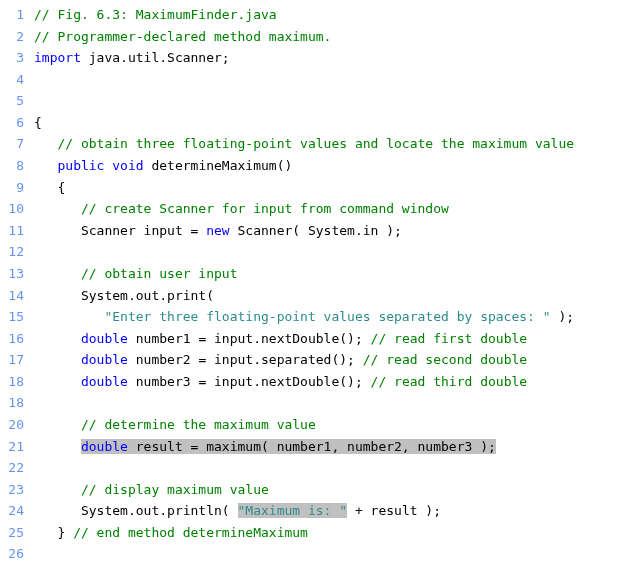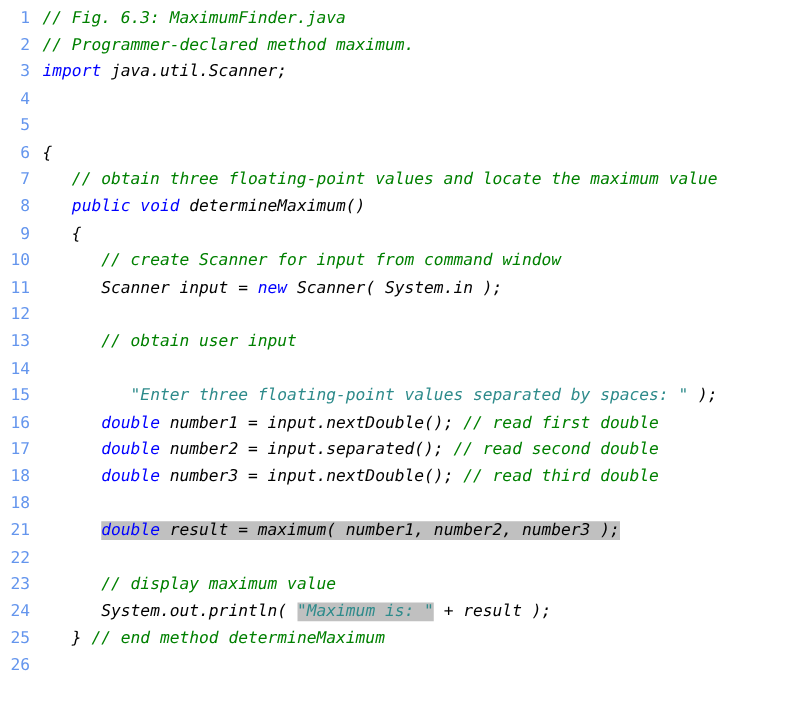--- a/index.html
+++ b/index.html
@@ -18,21 +18,20 @@
   .lineno {
     color: #6495ed;
     text-align: right;
     width: 24px;
     flex-shrink: 0;
     padding-right: 10px;
     user-select: none;
   }
   .code {
     color: #000000;
-    font-style: italic;
   }
   .comment { color: #008000; }
   .keyword { color: #0000ff; }
   .string  { color: #2e8b8b; }
   .hl {
     background: #c0c0c0;
   }
 </style>
 </head>
 <body>
@@ -44,25 +43,26 @@
     <div class="line"><span class="lineno">4</span><span class="code"><span></span></span></div>
     <div class="line"><span class="lineno">5</span></div>
     <div class="line"><span class="lineno">6</span><span class="code"><span></span><span>{</span></span></div>
     <div class="line"><span class="lineno">7</span><span class="code"><span>   </span><span class="comment">// obtain three floating-point values and locate the maximum value</span></span></div>
     <div class="line"><span class="lineno">8</span><span class="code"><span>   </span><span class="keyword">public</span><span> </span><span class="keyword">void</span><span> determineMaximum()</span></span></div>
     <div class="line"><span class="lineno">9</span><span class="code"><span>   </span><span>{</span></span></div>
     <div class="line"><span class="lineno">10</span><span class="code"><span>      </span><span class="comment">// create Scanner for input from command window</span></span></div>
     <div class="line"><span class="lineno">11</span><span class="code"><span>      </span><span>Scanner input = </span><span class="keyword">new</span><span> Scanner( System.in );</span></span></div>
     <div class="line"><span class="lineno">12</span><span class="code"><span></span></span></div>
     <div class="line"><span class="lineno">13</span><span class="code"><span>      </span><span class="comment">// obtain user input</span></span></div>
-    <div class="line"><span class="lineno">14</span><span class="code"><span>      </span></span></div>
+    <div class="line"><span class="lineno">14</span><span class="code"><span>      </span><span>System.out.print(</span></span></div>
     <div class="line"><span class="lineno">15</span><span class="code"><span>         </span><span class="string">"Enter three floating-point values separated by spaces: "</span><span> );</span></span></div>
     <div class="line"><span class="lineno">16</span><span class="code"><span>      </span><span class="keyword">double</span><span> number1 = input.nextDouble(); </span><span class="comment">// read first double</span></span></div>
     <div class="line"><span class="lineno">17</span><span class="code"><span>      </span><span class="keyword">double</span><span> number2 = input.separated(); </span><span class="comment">// read second double</span></span></div>
     <div class="line"><span class="lineno">18</span><span class="code"><span>      </span><span class="keyword">double</span><span> number3 = input.nextDouble(); </span><span class="comment">// read third double</span></span></div>
     <div class="line"><span class="lineno">18</span><span class="code"><span></span></span></div>
+    <div class="line"><span class="lineno">20</span><span class="code"><span>      </span><span class="comment">// determine the maximum value</span></span></div>
     <div class="line"><span class="lineno">21</span><span class="code"><span>      </span><span class="keyword hl">double</span><span class="hl"> result = maximum( number1, number2, number3 );</span></span></div>
     <div class="line"><span class="lineno">22</span><span class="code"><span></span></span></div>
     <div class="line"><span class="lineno">23</span><span class="code"><span>      </span><span class="comment">// display maximum value</span></span></div>
     <div class="line"><span class="lineno">24</span><span class="code"><span>      </span><span>System.out.println( </span><span class="string hl">"Maximum is: "</span><span> + result );</span></span></div>
     <div class="line"><span class="lineno">25</span><span class="code"><span>   </span><span>} </span><span class="comment">// end method determineMaximum</span></span></div>
     <div class="line"><span class="lineno">26</span><span class="code"><span></span></span></div>
   </div>
 
 </body></html>

